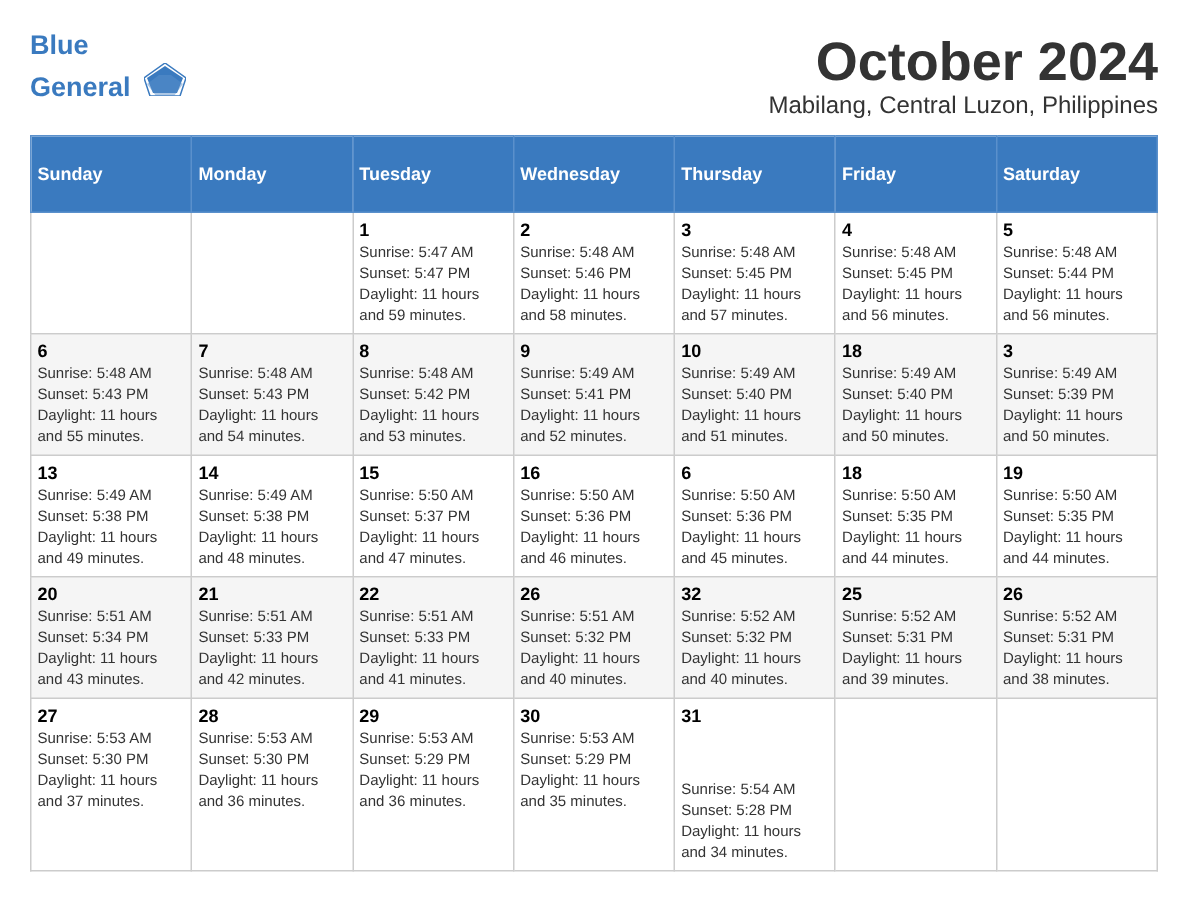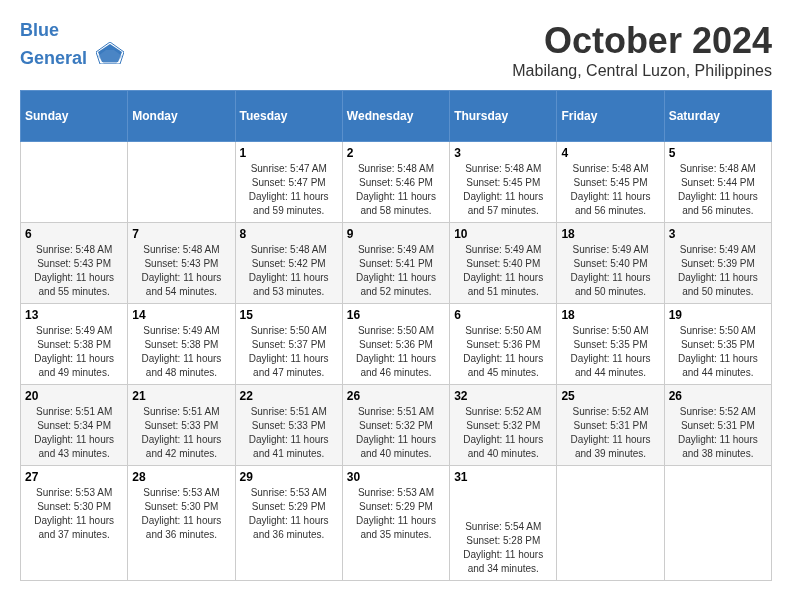--- a/index.html
+++ b/index.html
@@ -73,21 +73,20 @@
     }
     .day-num {
       font-weight: bold;
       font-size: 12px;
       margin-bottom: 2px;
     }
     .day-info {
       font-size: 10px;
       color: #333;
       line-height: 1.4;
-      text-align: center;
     }
     .empty-cell {
       background: #fff;
     }
   </style>
 </head>
 <body>
 
 <div class="header">
   <div class="logo">

